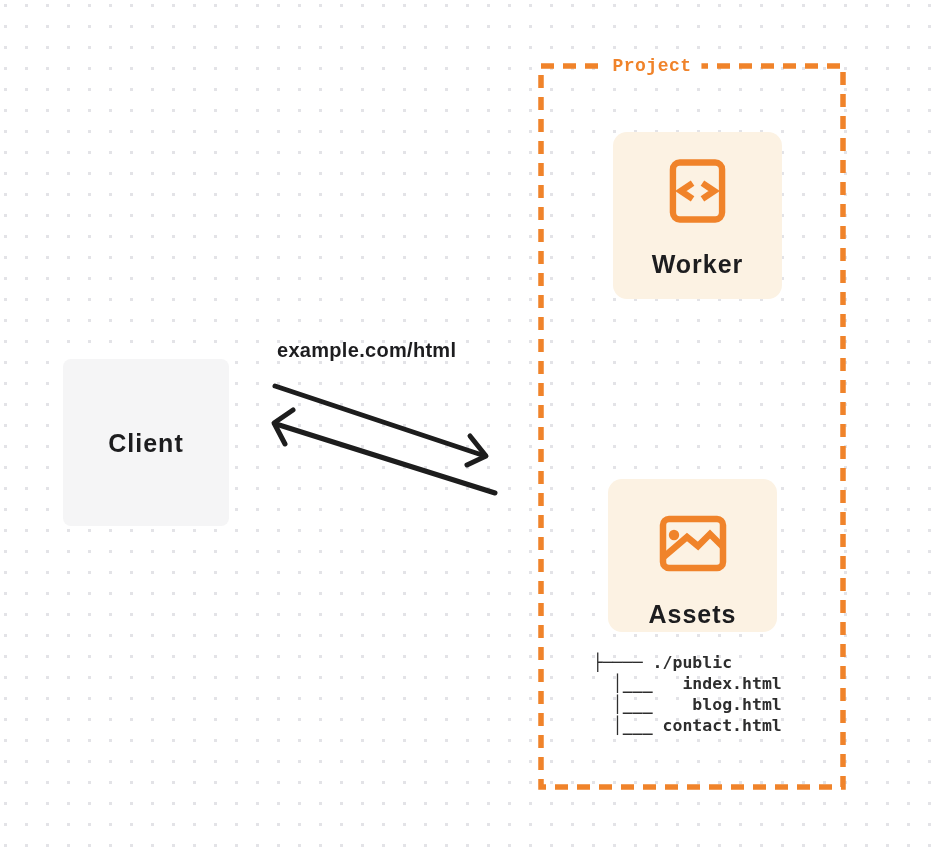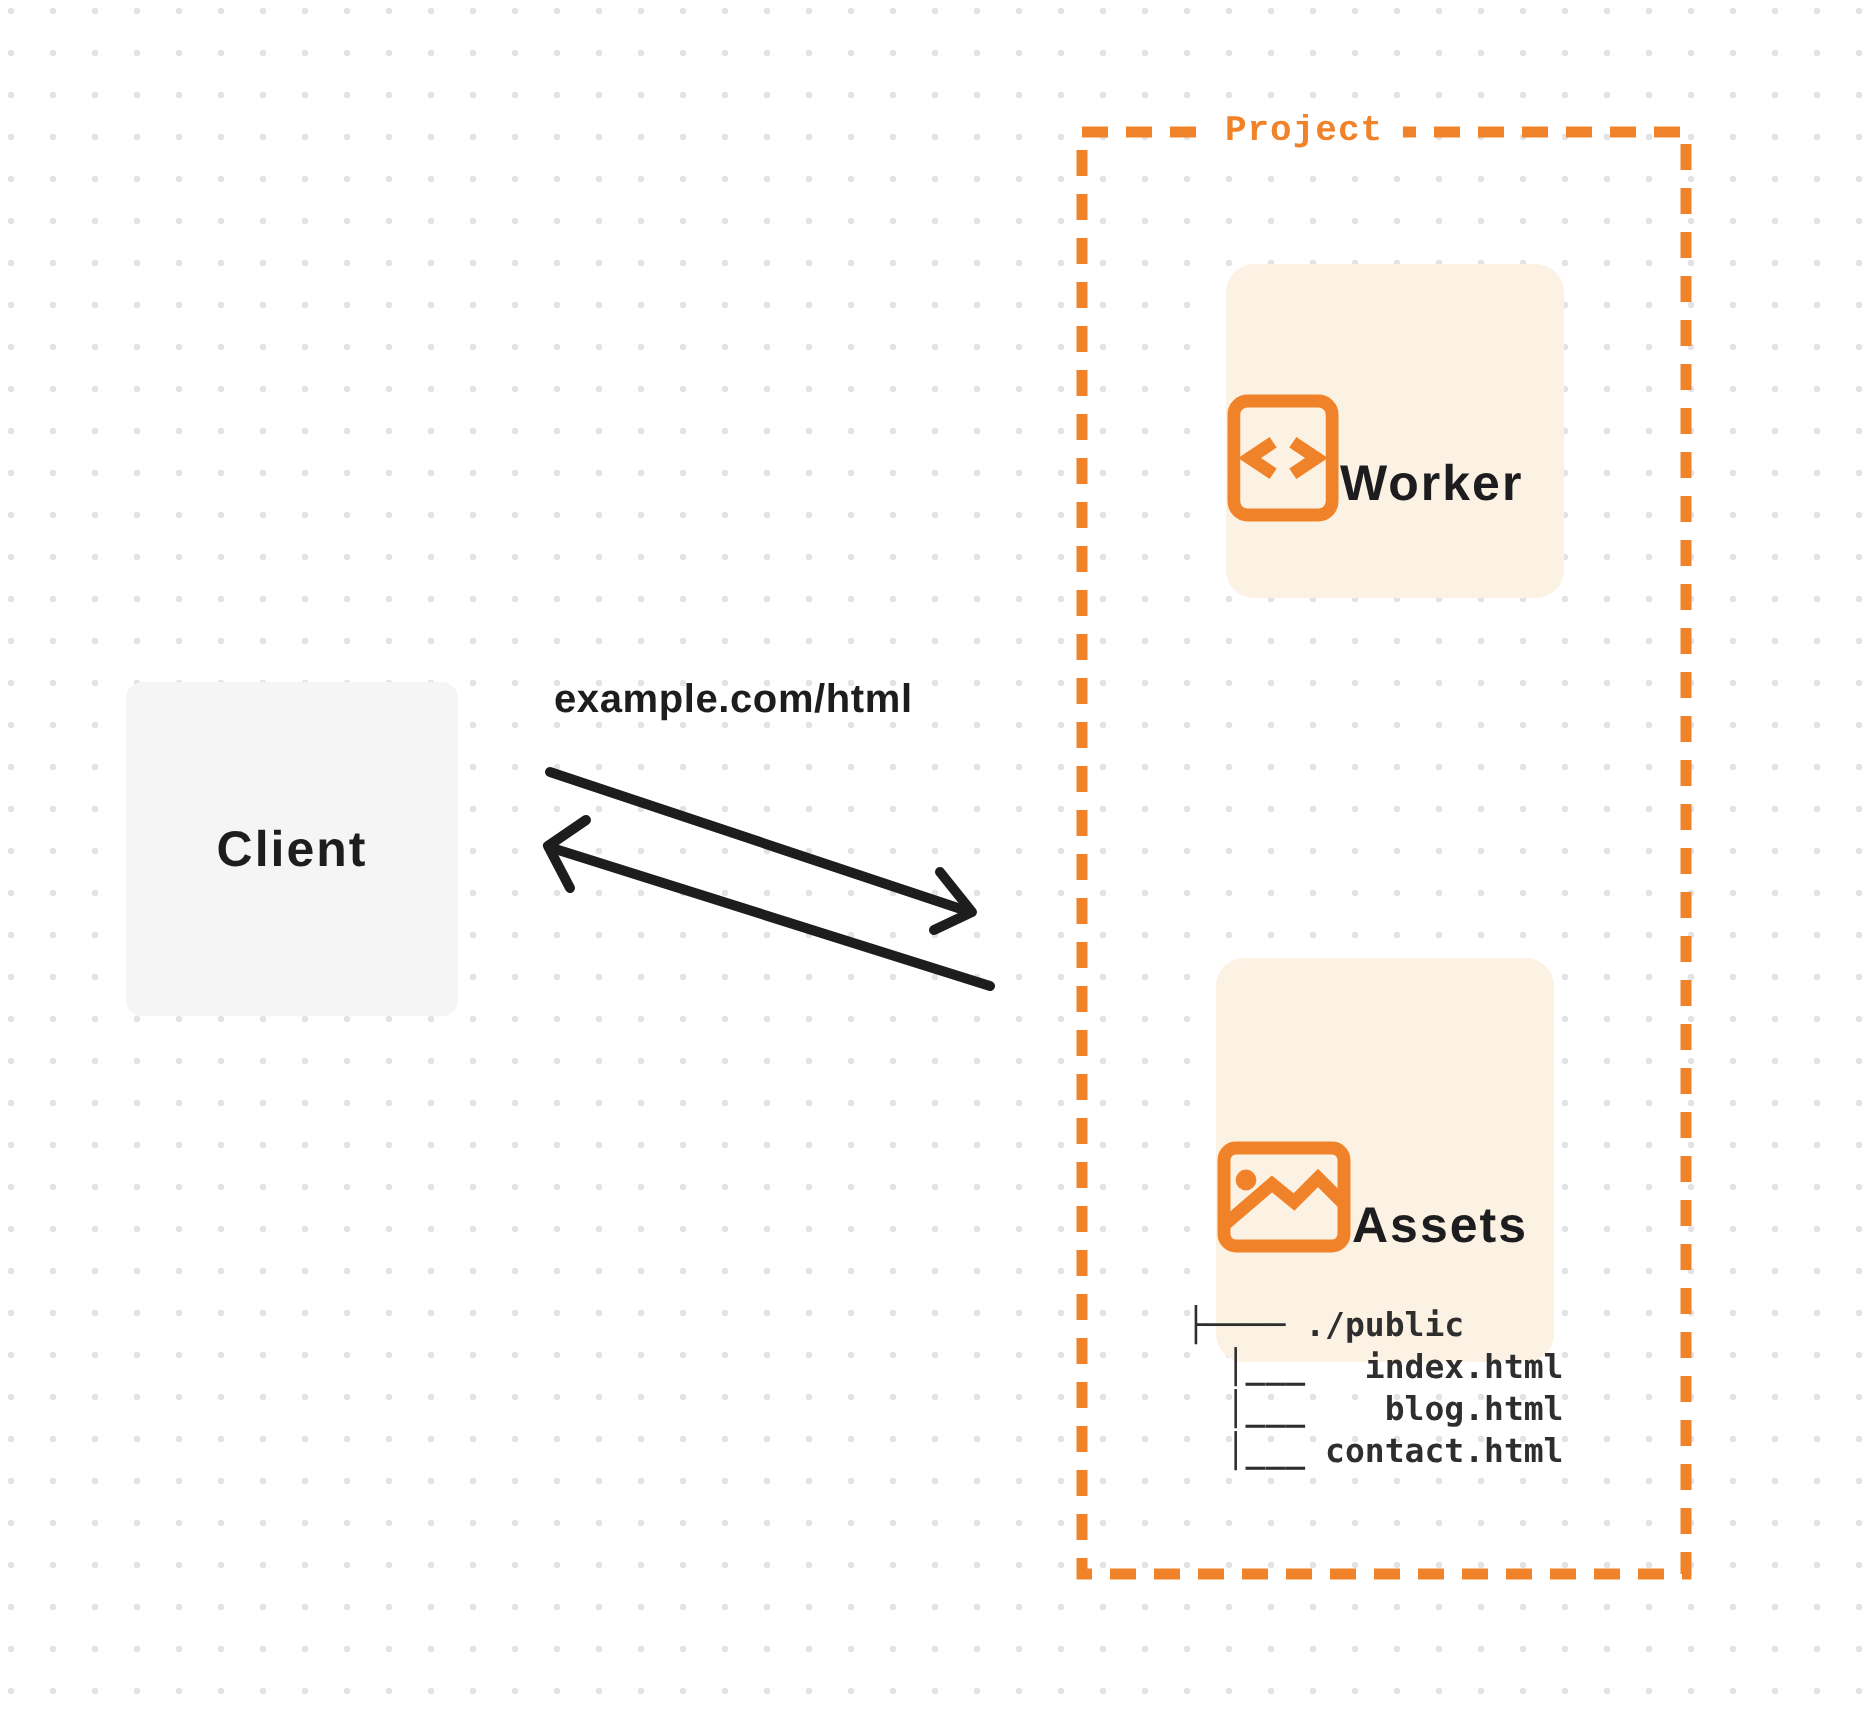--- a/index.html
+++ b/index.html
@@ -27,46 +27,46 @@
   .overlay{position:absolute;left:0;top:0;width:938px;height:860px;z-index:1;}
   .project-border{
     fill:none;stroke:var(--accent-orange);
     stroke-width:5.5;stroke-dasharray:13 9;
   }
   .arrow line,.arrow polyline{
     fill:none;stroke:var(--arrow-black);
     stroke-width:5;stroke-linecap:round;stroke-linejoin:round;
   }
   .client-box{
-    position:absolute;left:63px;top:341px;width:166px;height:167px;
+    position:absolute;left:63px;top:359px;width:166px;height:167px;
     background:var(--client-background);border-radius:8px;
     display:flex;align-items:center;justify-content:center;z-index:2;
   }
   .node-label{
     font-size:25px;font-weight:700;letter-spacing:1px;
     color:var(--text-dark);line-height:26px;
   }
   .request-label{
     position:absolute;left:277px;top:339px;z-index:2;
     font-size:20px;font-weight:700;letter-spacing:.3px;color:var(--text-dark);
   }
   .project-label{
     position:absolute;left:652px;top:51px;transform:translateX(-50%);z-index:2;
     background:#fff;padding:0 10px;white-space:nowrap;
     font-size:18px;line-height:30px;font-weight:700;letter-spacing:.5px;
     color:var(--accent-orange);
     font-family:Liberation Mono, monospace;
   }
   .card{
     position:absolute;z-index:2;
-    display:flex;flex-direction:row;align-items:center;
+    display:flex;flex-direction:column;align-items:center;
     background:var(--card-background);border-radius:14px;
   }
   .worker-card{left:613px;top:132px;width:169px;height:167px;padding-top:26px;}
-  .assets-card{left:608px;top:479px;width:169px;height:202px;padding-top:36px;}
+  .assets-card{left:608px;top:479px;width:169px;height:153px;padding-top:36px;}
   .worker-card .node-label{margin-top:27px;}
   .assets-card .node-label{margin-top:29px;}
   .icon rect,.icon polyline{
     fill:none;stroke:var(--accent-orange);
     stroke-width:6.5;stroke-linejoin:miter;stroke-linecap:butt;
   }
   .icon .fill-dot{fill:var(--accent-orange);stroke:none;}
   .file-tree{
     position:absolute;left:589px;top:648px;margin:4px;z-index:2;
     font-family:"DejaVu Sans Mono",monospace;

